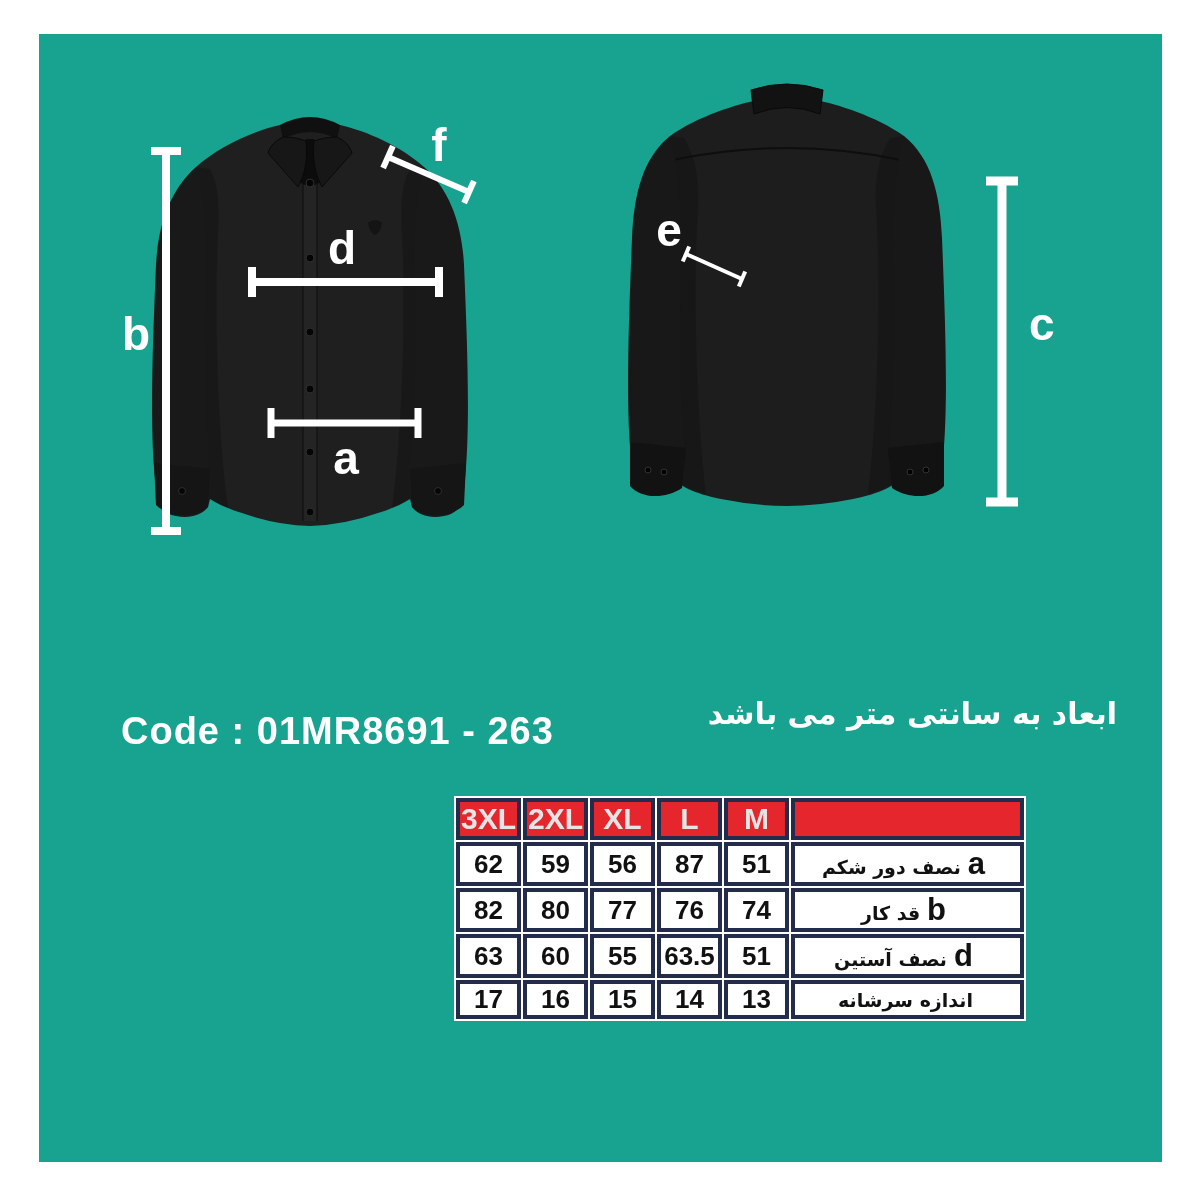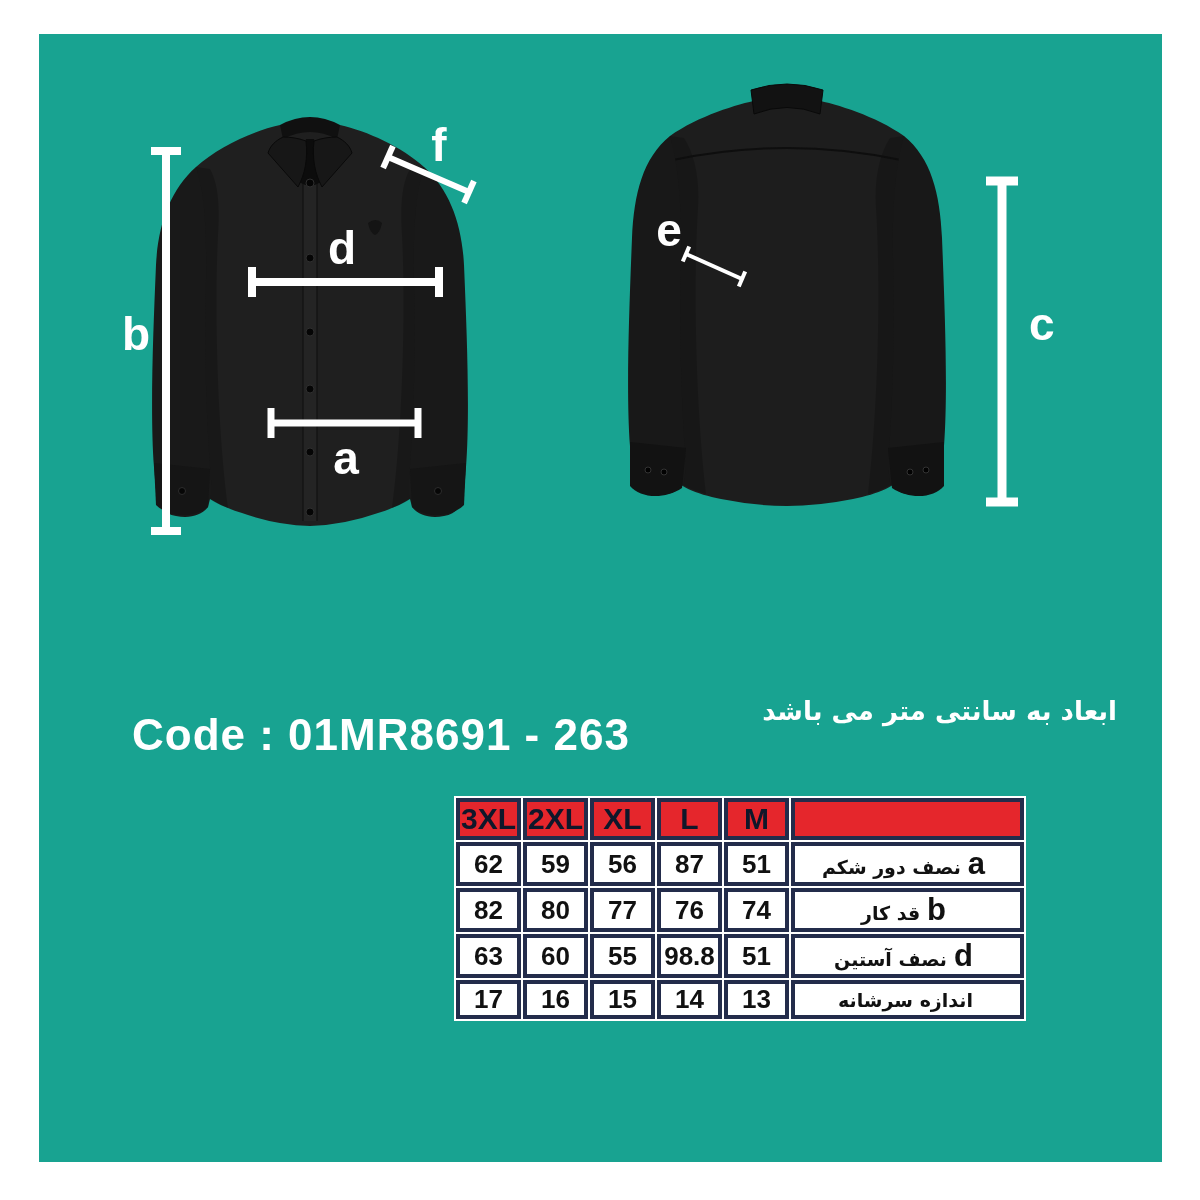--- a/index.html
+++ b/index.html
@@ -12,41 +12,41 @@
     --text:#FFFFFF;
   }
   *{margin:0;padding:0;box-sizing:border-box;}
   body{background:#ffffff;font-family:"Liberation Sans", sans-serif;}
   .page{position:relative;width:1200px;height:1200px;background:#ffffff;overflow:hidden;}
   .panel{position:absolute;left:39px;top:34px;width:1123px;height:1128px;background:var(--panel);}
   .shirt-svg{position:absolute;}
   .overlay-svg{position:absolute;left:0;top:0;width:1200px;height:1200px;pointer-events:none;}
   .measure-label{font-family:"Liberation Sans", sans-serif;font-weight:bold;font-size:46px;fill:var(--annotation);}
   .code-line{
-    position:absolute;left:93px;top:676px;
-    color:var(--text);font-size:44px;font-weight:bold;letter-spacing:1px;
+    position:absolute;left:82px;top:676px;
+    color:var(--text);font-size:38px;font-weight:bold;letter-spacing:1px;
     font-family:"Liberation Sans", sans-serif;white-space:nowrap;
   }
   .units-note{
     position:absolute;right:45px;top:662px;direction:rtl;
-    color:var(--text);font-size:26px;font-weight:bold;
+    color:var(--text);font-size:30px;font-weight:bold;
     font-family:"DejaVu Sans", sans-serif;white-space:nowrap;
   }
   table.size-table{
     position:absolute;left:415px;top:762px;
     border-collapse:separate;border-spacing:2px;
     background:#ffffff;table-layout:fixed;
   }
   table.size-table th, table.size-table td{
     border:4px solid var(--table-border);
     text-align:center;vertical-align:middle;
   }
   th.th-size{
     width:65px;height:40px;background:var(--table-header);
-    color:#0f172a;font-size:30px;font-weight:bold;
+    color:#e5e5e5;font-size:30px;font-weight:bold;
     font-family:"Liberation Sans", sans-serif;
   }
   th.th-label{width:233px;}
   td.td-num{
     width:65px;height:38px;background:var(--cell-bg);color:var(--cell-text);
     font-size:26px;font-weight:bold;font-family:"Liberation Sans", sans-serif;margin-left:44px;
   }
   td.td-label{
     width:233px;background:var(--cell-bg);color:var(--cell-text);
     direction:rtl;text-align:right;padding-right:10px;padding-left:2px;
@@ -215,21 +215,21 @@
             <td class="td-num">80</td>
             <td class="td-num">77</td>
             <td class="td-num">76</td>
             <td class="td-num">74</td>
             <td class="td-label"><span class="cell-letter">b</span><span class="cell-fa">قد کار</span></td>
           </tr>
           <tr>
             <td class="td-num">63</td>
             <td class="td-num">60</td>
             <td class="td-num">55</td>
-            <td class="td-num">98.8</td>
+            <td class="td-num">63.5</td>
             <td class="td-num">51</td>
             <td class="td-label"><span class="cell-letter">d</span><span class="cell-fa">نصف آستین</span></td>
           </tr>
           <tr>
             <td class="td-num">17</td>
             <td class="td-num">16</td>
             <td class="td-num">15</td>
             <td class="td-num">14</td>
             <td class="td-num">13</td>
             <td class="td-label centered"><span class="cell-fa">اندازه سرشانه</span></td>

